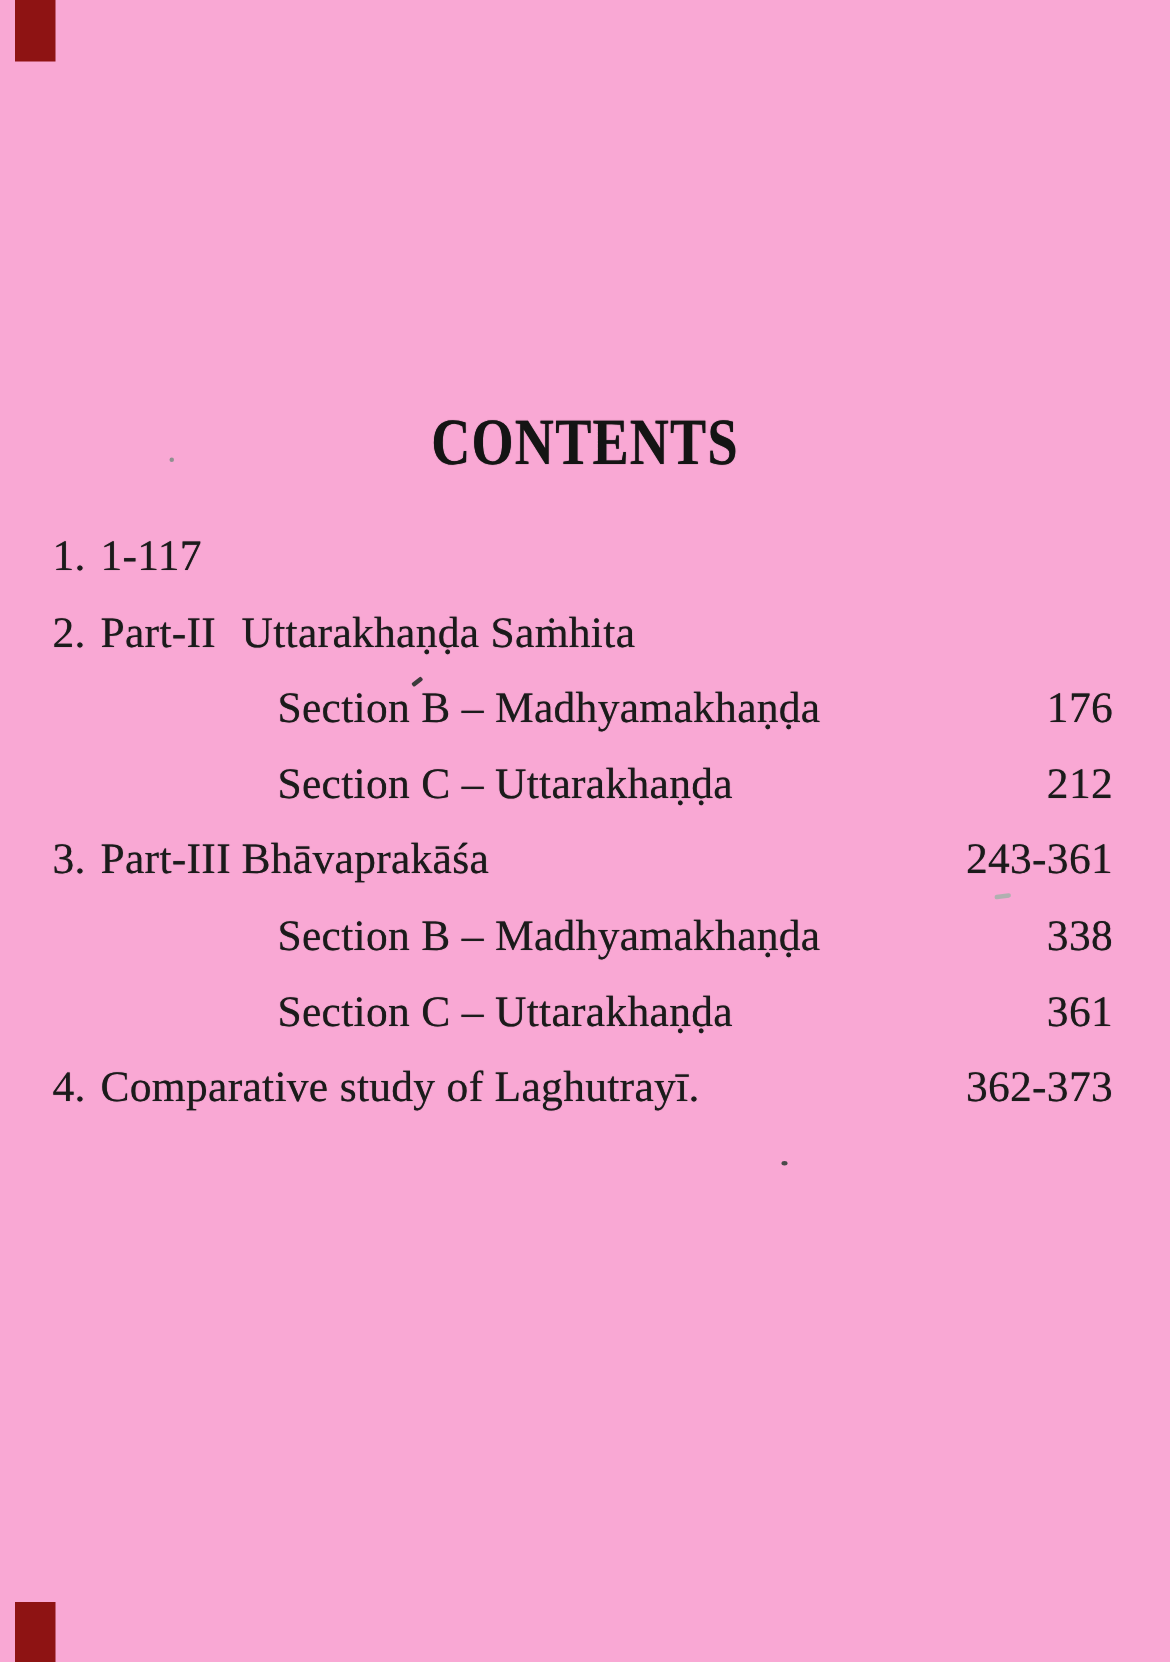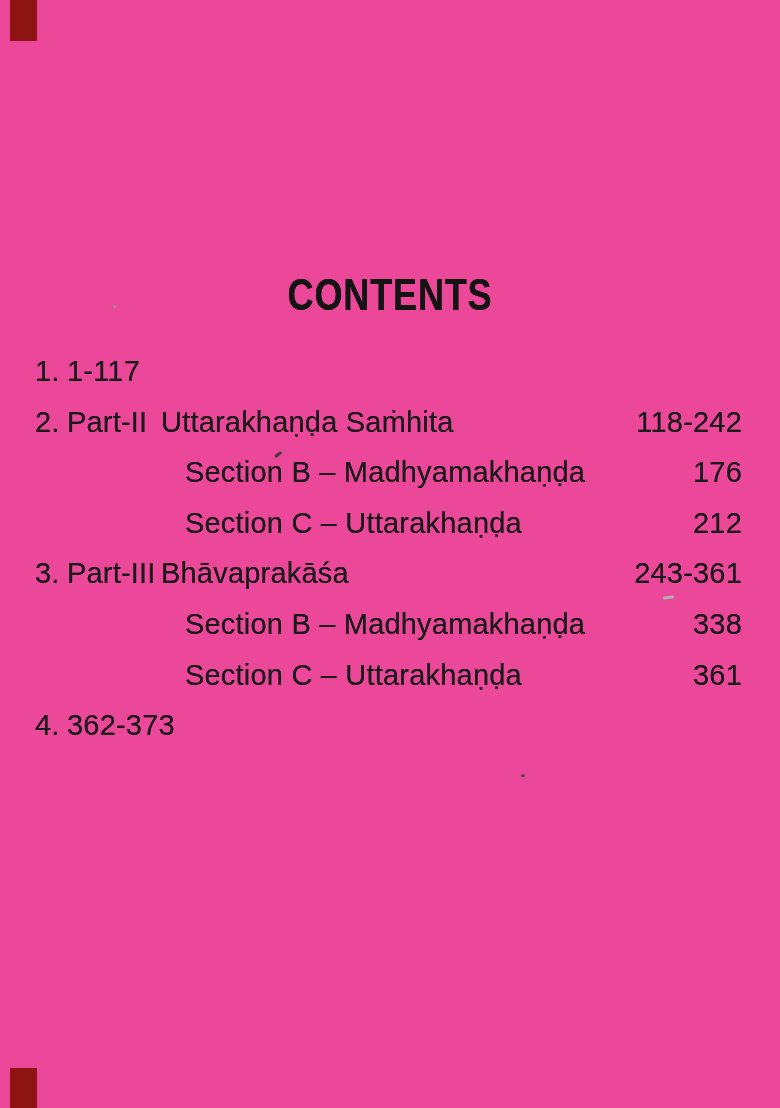--- a/index.html
+++ b/index.html
@@ -1,23 +1,23 @@
 <!DOCTYPE html>
 <html><head>
 <meta charset="utf-8">
 <style>
   html,body{margin:0;padding:0;}
   body{background:#ffffff;}
   .page{
     position:relative;
     width:780px;
     height:1108px;
-    background:#ec4899;
+    background:#f9a8d4;
     overflow:hidden;
-    font-family:Liberation Sans, sans-serif;
+    font-family:Liberation Serif, serif;
     color:#1b1b1b;
   }
   
   .corner-mark{
     position:absolute;
     left:10px;
     width:27px;
     background:#8e1313;
   }
   .corner-mark.top{top:0;height:41px;}
@@ -87,21 +87,20 @@
 
     <div class="row part">
       <span class="col-num">1.</span>
       <span class="col-pages">1-117</span>
     </div>
 
     <div class="row part">
       <span class="col-num">2.</span>
       <span class="col-part">Part-II</span>
       <span class="col-title">Uttarakhaṇḍa Saṁhita</span>
-      <span class="col-pages">118-242</span>
     </div>
 
 
     <div class="row section">
       <span class="col-title">Section B – Madhyamakhaṇḍa</span>
       <span class="col-pages">176</span>
     </div>
 
     <div class="row section">
       <span class="col-title">Section C – Uttarakhaṇḍa</span>
@@ -121,17 +120,18 @@
       <span class="col-pages">338</span>
     </div>
 
     <div class="row section">
       <span class="col-title">Section C – Uttarakhaṇḍa</span>
       <span class="col-pages">361</span>
     </div>
 
     <div class="row part">
       <span class="col-num">4.</span>
+      <span class="col-title">Comparative study of Laghutrayī.</span>
       <span class="col-pages">362-373</span>
     </div>
 
   </div>
 </div>
 
 </body></html>

